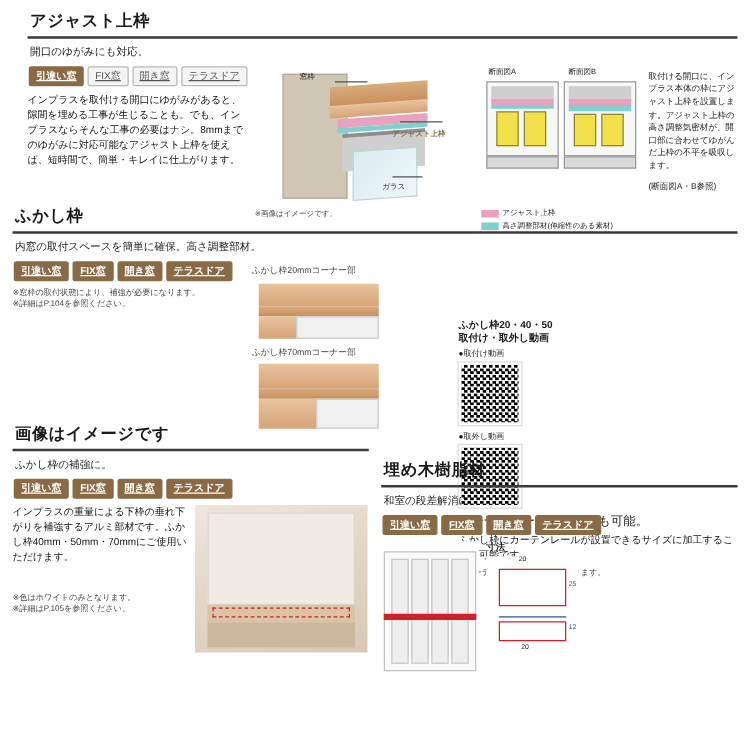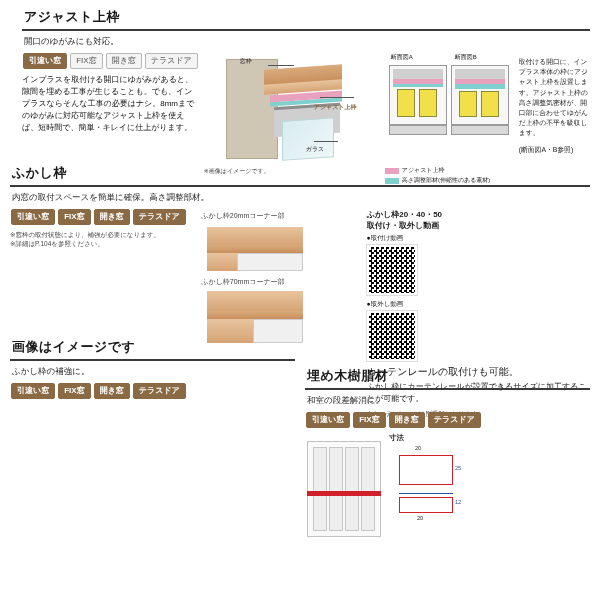--- a/index.html
+++ b/index.html
@@ -17,21 +17,21 @@
     font-size:13px;font-weight:bold;letter-spacing:.5px;
     border-bottom:2px solid #3a3a3a;padding:0 0 3px 2px;margin:0 0 5px 0;
   }
   .sec-sub{font-size:8.5px;margin:0 0 5px 2px;color:#222;}
 
   
   .tags{display:flex;gap:3px;margin:0 0 5px 1px;}
   .tag{
     font-size:8px;line-height:1;
     border:1px solid #b8b8b8;background:#f4f4f4;color:#555;
-    padding:3px 5px;border-radius:2px;white-space:nowrap;
+    padding:3px 5px;border-radius:2px;white-space:nowrap;text-decoration:underline;
   }
   .tag.on{background:#8a6a44;border-color:#8a6a44;color:#fff;font-weight:bold;}
 
   .body-text{font-size:8px;line-height:1.5;margin:0;color:#111;}
   .note{font-size:6.5px;line-height:1.45;color:#444;margin-top:4px;}
 
   
   .block{position:relative;}
   .row{display:flex;}
 
@@ -203,21 +203,21 @@
         <div class="fig" style="height:58px;position:relative;">
           <div class="box wood-l" style="left:6px;top:2px;width:96px;height:20px;"></div>
           <div class="box wood" style="left:6px;top:22px;width:96px;height:8px;"></div>
           <div class="box wood-l" style="left:6px;top:30px;width:46px;height:24px;"></div>
           <div class="box" style="left:52px;top:30px;width:50px;height:24px;background:#f0f0f0;border:1px solid #ccc;"></div>
         </div>
       </div>
 
       <div class="s2-right">
         <div class="row" style="gap:8px;">
-          <div style="width:96px;">
+          <div style="width:96px;margin-top:45px;">
             <div class="mini-head" style="white-space:pre-line;">ふかし枠20・40・50
 取付け・取外し動画</div>
             <div class="qr-row">
               <div class="qr-item">
                 <div class="qr-lbl">●取付け動画</div>
                 <div class="qr"></div>
               </div>
             </div>
             <div class="qr-row" style="margin-top:5px;">
               <div class="qr-item">
@@ -242,20 +242,33 @@
 
     <div class="b-left block">
       <div class="sec-title">画像はイメージです</div>
       <div class="sec-sub">ふかし枠の補強に。</div>
       <div class="tags">
         <span class="tag on">引違い窓</span>
         <span class="tag on">FIX窓</span>
         <span class="tag on">開き窓</span>
         <span class="tag on">テラスドア</span>
       </div>
+      <div class="bl-cols">
+        <div style="width:140px;">
+          <p class="body-text">インプラスの重量による下枠の垂れ下がりを補強するアルミ部材です。ふかし枠40mm・50mm・70mmにご使用いただけます。</p>
+          <div class="note" style="white-space:pre-line;margin-top:22px;">※色はホワイトのみとなります。
+※詳細はP.105を参照ください。</div>
+        </div>
+        <div class="photo" style="width:138px;height:118px;">
+          <div class="box" style="left:10px;top:6px;width:118px;height:74px;background:#f1ece3;border:1px solid #ded5c6;"></div>
+          <div class="box" style="left:10px;top:80px;width:118px;height:14px;background:#d9c5a6;"></div>
+          <div class="box" style="left:14px;top:82px;width:110px;height:8px;border:1px dashed #d0202a;"></div>
+          <div class="box" style="left:10px;top:94px;width:118px;height:20px;background:#cbb89c;"></div>
+        </div>
+      </div>
     </div>
 
     <div class="b-right block">
       <div class="sec-title">埋め木樹脂材</div>
       <div class="sec-sub">和室の段差解消に。</div>
       <div class="tags">
         <span class="tag on">引違い窓</span>
         <span class="tag on">FIX窓</span>
         <span class="tag on">開き窓</span>
         <span class="tag on">テラスドア</span>

